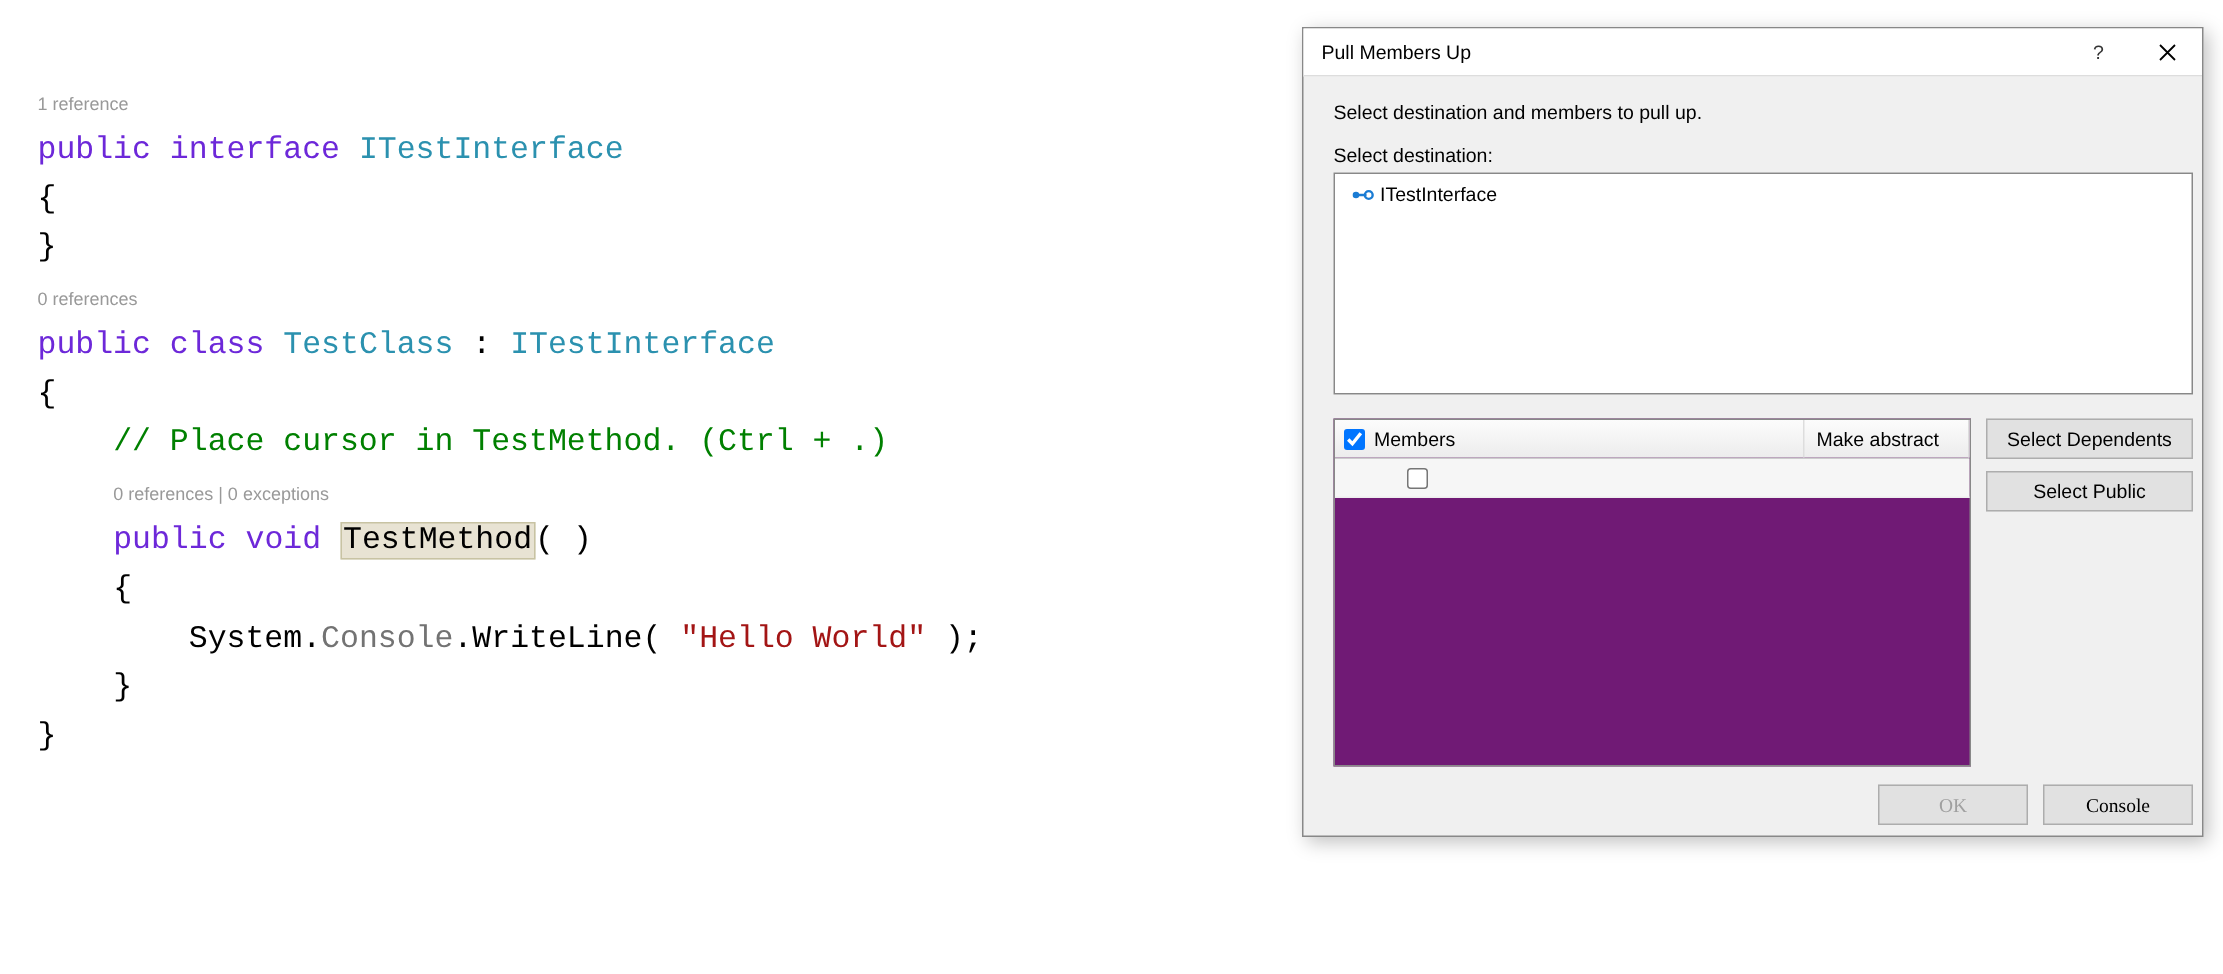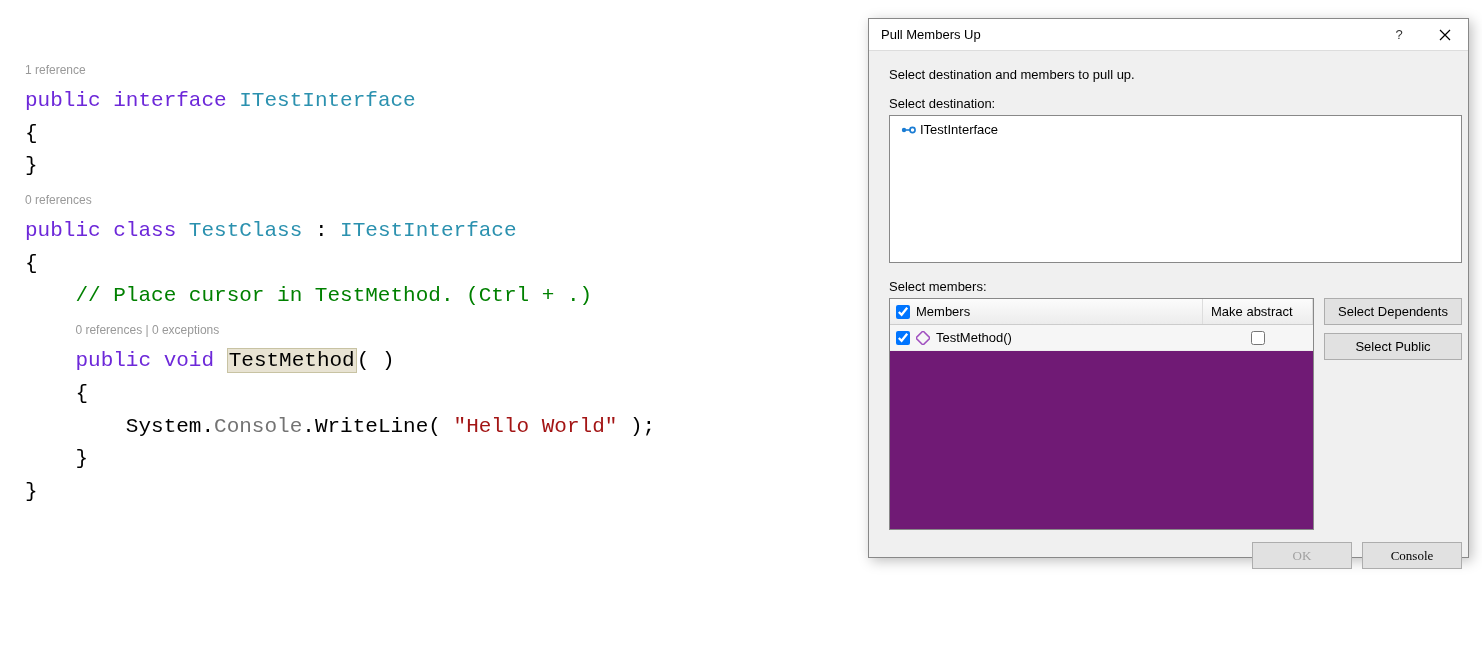--- a/index.html
+++ b/index.html
@@ -238,40 +238,30 @@
           <svg width="16" height="10" viewBox="0 0 16 10">
               <circle cx="4" cy="5" r="2.2" fill="#1a7cd4"></circle>
               <line x1="6" y1="5" x2="11" y2="5" stroke="#1a7cd4" stroke-width="1.6"></line>
               <circle cx="12.5" cy="5" r="2.6" fill="none" stroke="#1a7cd4" stroke-width="1.6"></circle>
             </svg>
         </span>
         <span>ITestInterface</span>
       </div>
     </div>
 
-    <div class="section-label">Select members:</div>
     <div class="members-row">
       <div class="members-table">
         <div class="members-header">
           <div class="col1">
             <input type="checkbox" checked="" style="">
             <span>Members</span>
           </div>
           <div class="col2">Make abstract</div>
         </div>
         <div class="members-body-row">
-          <div class="col1">
-            <input type="checkbox" checked="" style="">
-            <span class="method-icon">
-              <svg width="14" height="14" viewBox="0 0 14 14">
-                  <rect x="2" y="2" width="10" height="10" fill="none" stroke="#a050c0" stroke-width="1.5" transform="rotate(45 7 7)"></rect>
-                </svg>
-            </span>
-            <span>TestMethod()</span>
-          </div>
           <div class="col2">
             <input type="checkbox" style="">
           </div>
         </div>
       </div>
       <div class="side-buttons">
         <div class="btn">Select Dependents</div>
         <div class="btn">Select Public</div>
       </div>
     </div>

